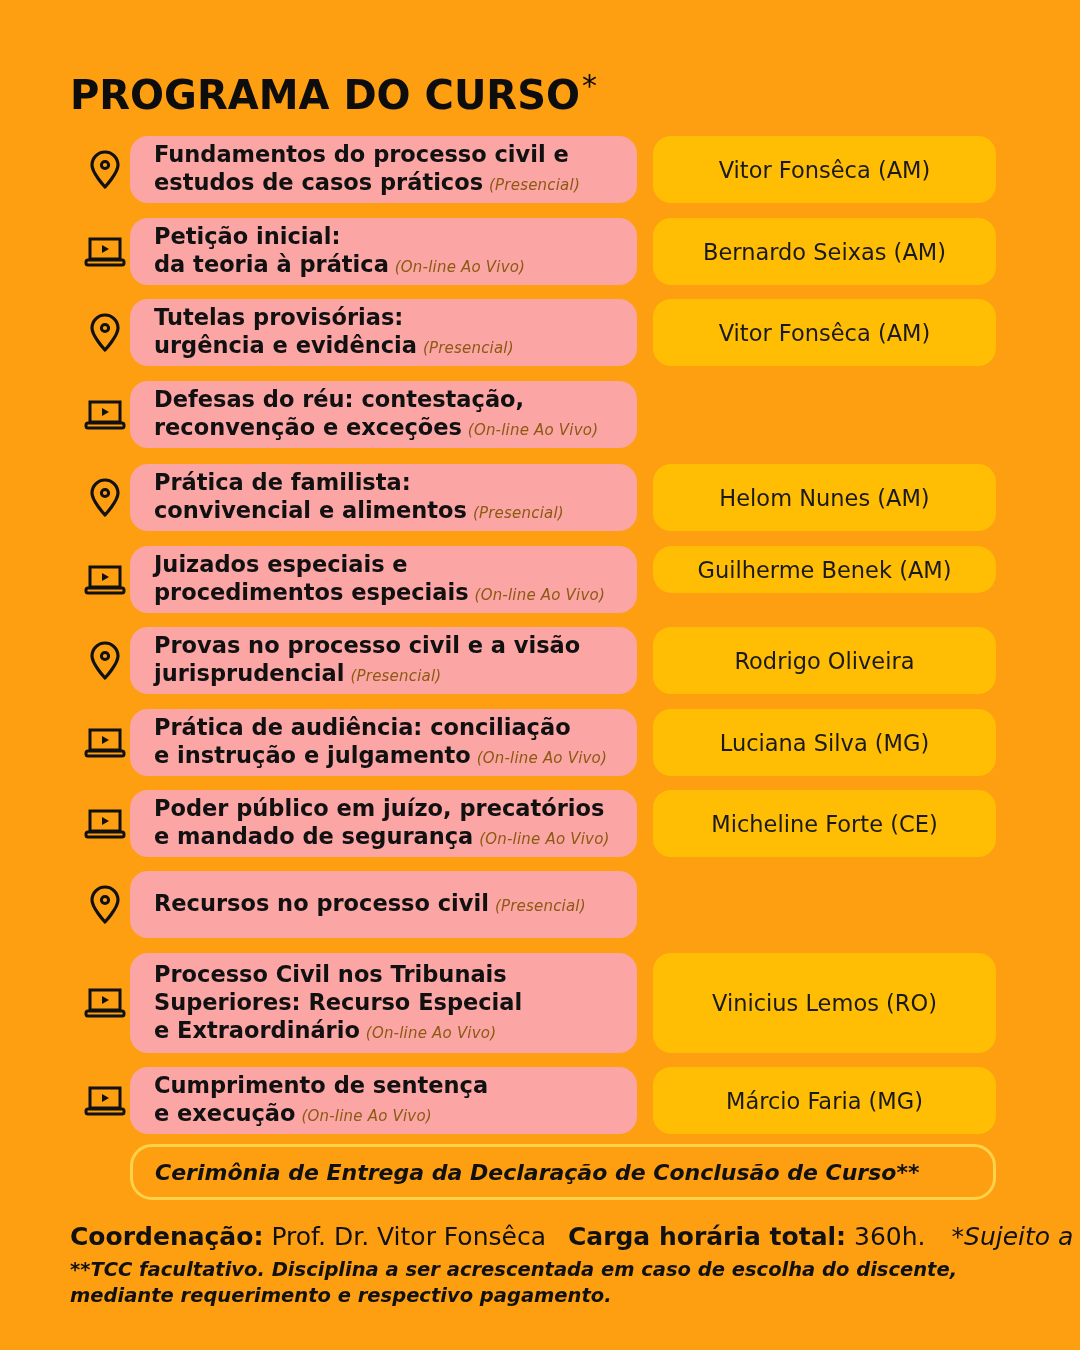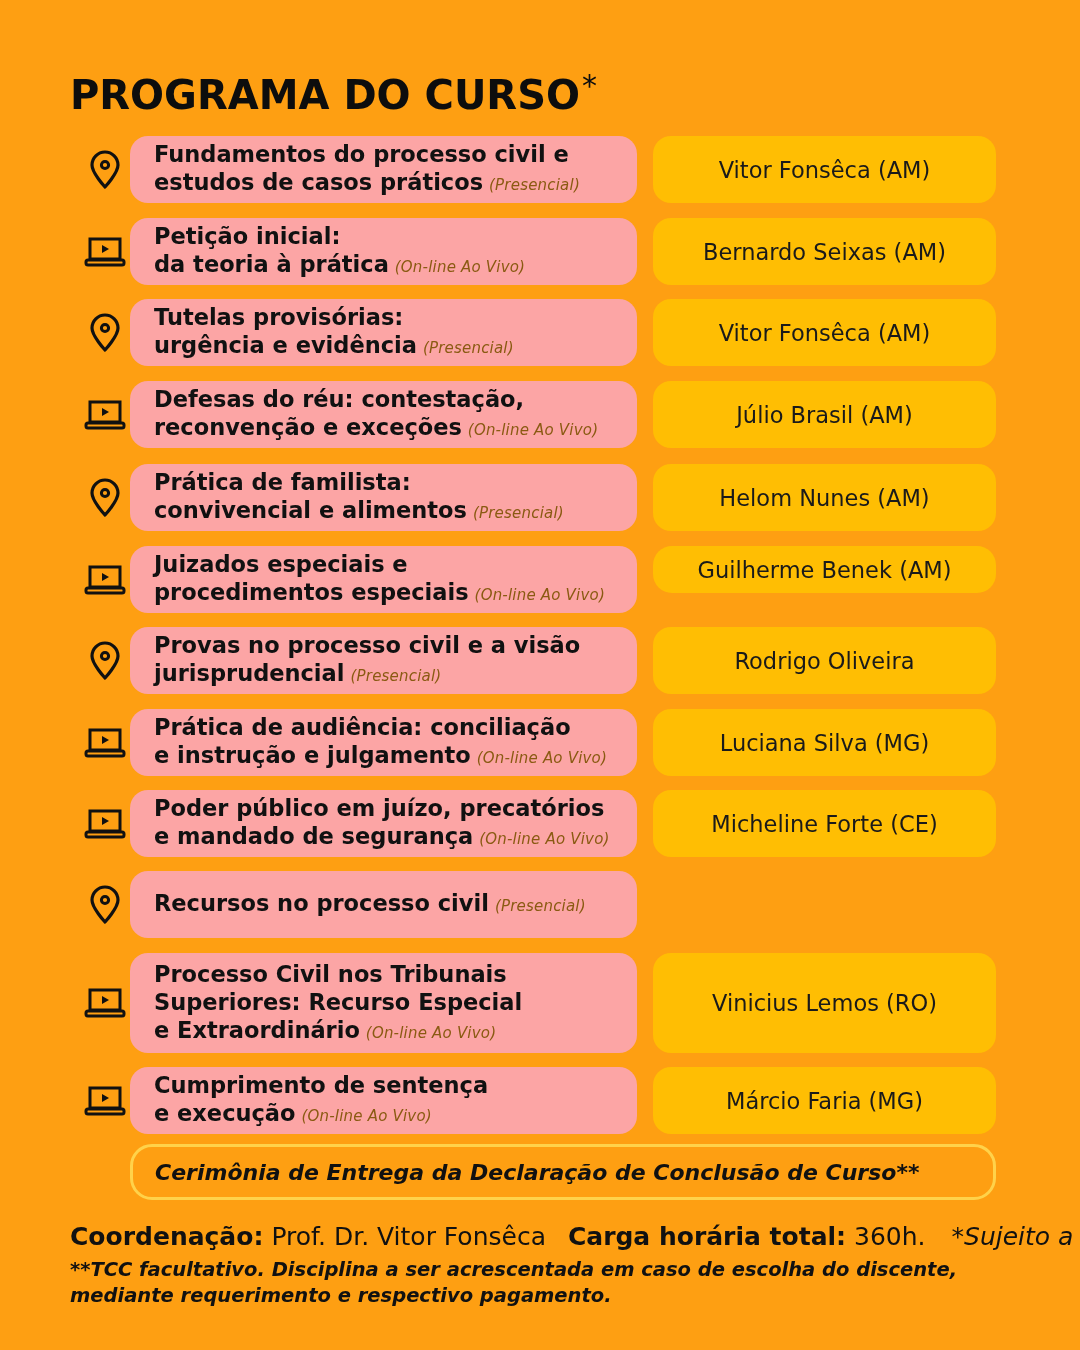--- a/index.html
+++ b/index.html
@@ -114,23 +114,20 @@
     <div class="icon" style="top: 12.5px;">
           <svg width="42" height="34" viewBox="0 0 42 34">
             <rect x="6" y="4" width="30" height="20" fill="none" stroke="#111" stroke-width="3"></rect>
             <rect x="2" y="25" width="38" height="5" rx="2" fill="none" stroke="#111" stroke-width="3"></rect>
             <path d="M18 10 L25 14 L18 18 Z" fill="#111"></path>
           </svg>
         </div>
     <div class="topic" style="height: 67px;">
       <div class="topic-text"><span>Defesas do réu: contestação,</span><br><span>reconvenção e exceções</span><span class="mode">(On-line Ao Vivo)</span></div>
     </div>
-    <div class="prof" style="height: 67px;">
-          <span>Júlio Brasil (AM)</span>
-        </div>
   </div>
       <div class="row" style="top: 464px; height: 67px;">
     <div class="icon" style="top: 12.5px;">
           <svg width="34" height="40" viewBox="0 0 34 40">
             <path d="M17 37 C17 37 4 23 4 15 A13 13 0 0 1 30 15 C30 23 17 37 17 37 Z" fill="none" stroke="#111" stroke-width="3.2" stroke-linejoin="round"></path>
             <circle cx="17" cy="15" r="3.6" fill="none" stroke="#111" stroke-width="3"></circle>
           </svg>
         </div>
     <div class="topic" style="height: 67px;">
       <div class="topic-text"><span>Prática de familista:</span><br><span>convivencial e alimentos</span><span class="mode">(Presencial)</span></div>

